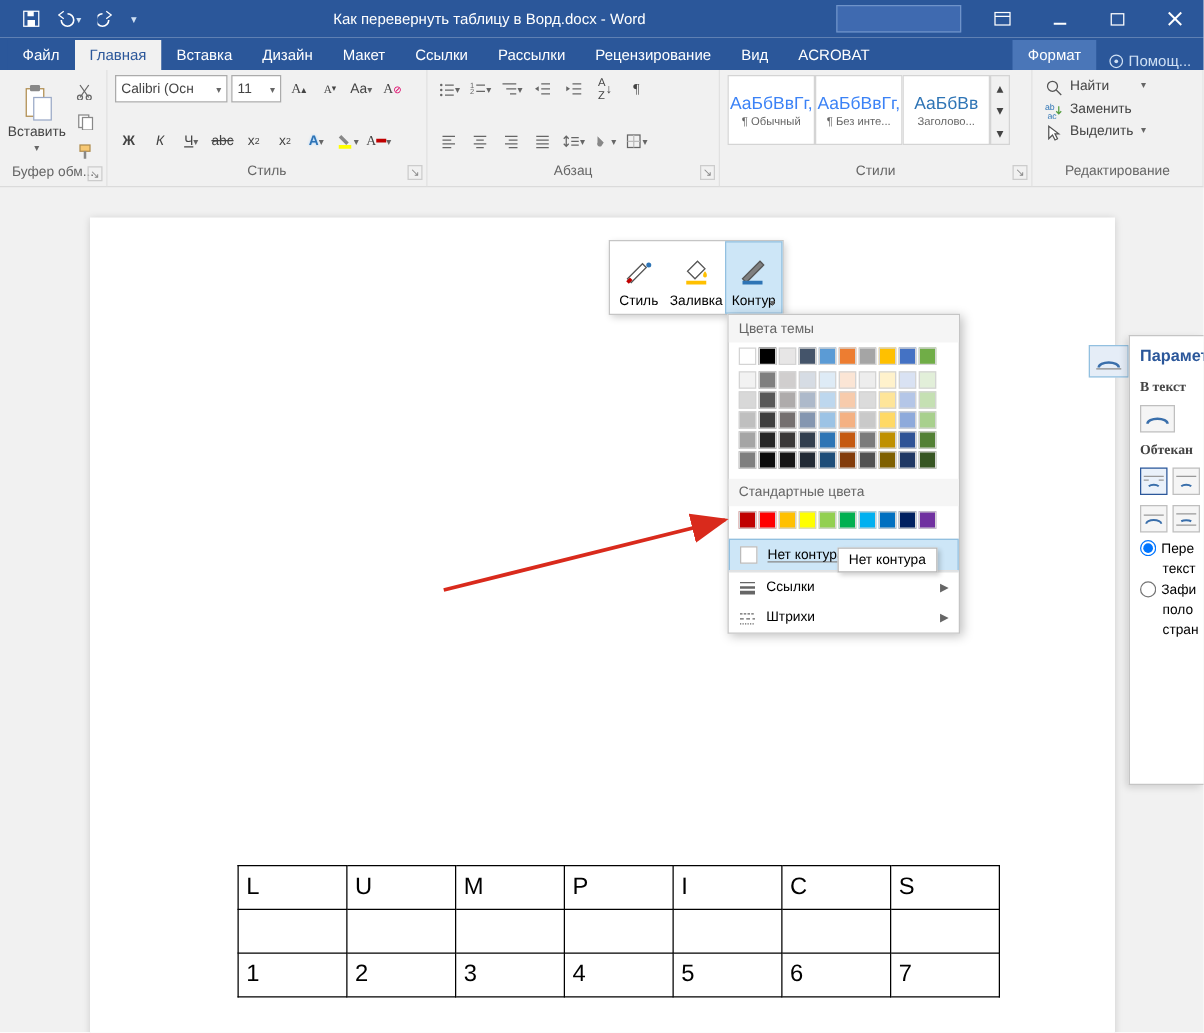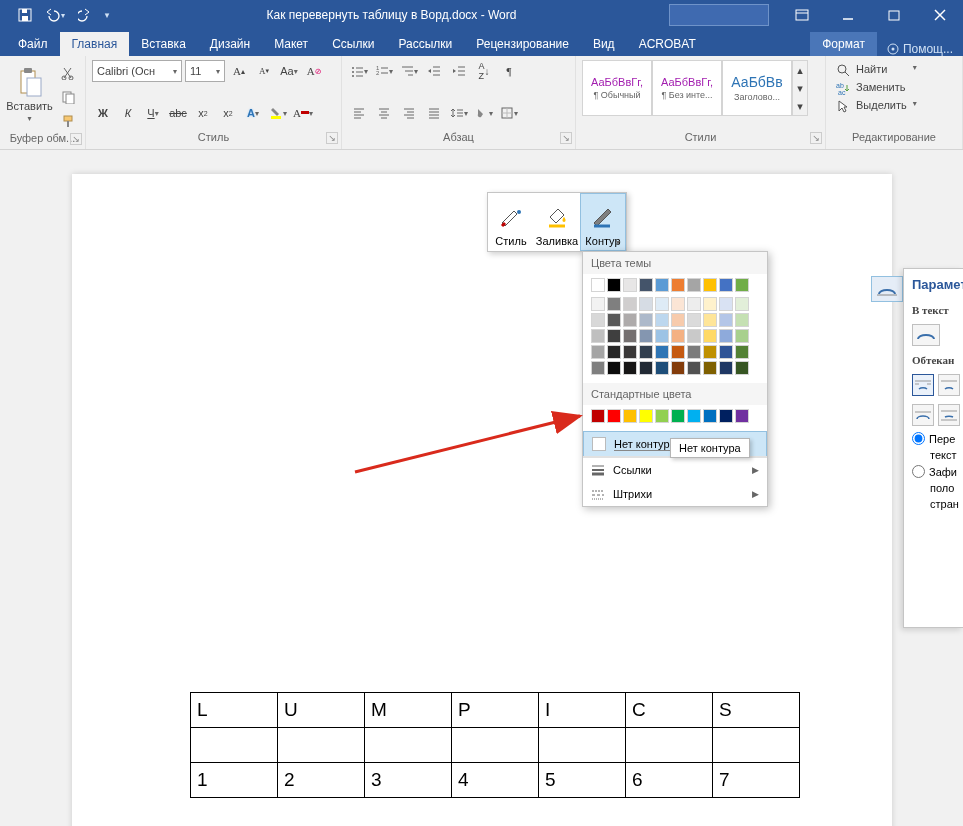--- a/index.html
+++ b/index.html
@@ -29,21 +29,21 @@
 .group .label { height:18px; text-align:center; font-size:11px; color:#666; position:relative; padding:0 6px; }
 .group .label .launcher { position:absolute; right:3px; top:1px; font-size:9px; color:#888; border:1px solid #ccc; width:12px; height:12px; line-height:10px; }
 
 .bigbtn { display:flex; flex-direction:column; align-items:center; justify-content:center; width:50px; height:70px; gap:2px; }
 .smallbtn { width:22px; height:22px; display:flex; align-items:center; justify-content:center; border:1px solid transparent; }
 
 .fontname { width:90px; height:22px; border:1px solid #ababab; background:#fff; font-size:11px; padding:0 4px; display:flex; align-items:center; justify-content:space-between; }
 .fontsize { width:40px; height:22px; border:1px solid #ababab; background:#fff; font-size:11px; padding:0 4px; display:flex; align-items:center; justify-content:space-between; }
 
 .stylebox { width:70px; height:56px; border:1px solid #d4d4d4; background:#fff; display:flex; flex-direction:column; align-items:center; justify-content:center; font-size:10px; }
-.stylebox .preview { font-size:11px; color:#a21caf; }
+.stylebox .preview { font-size:14px; color:#3b82f6; }
 .stylebox .preview.blue { color:#2e74b5; font-size:14px; }
 .stylebox .name { font-size:9px; color:#666; margin-top:2px; white-space:nowrap; overflow:hidden; max-width:64px; }
 
 .editcol { display:flex; flex-direction:column; gap:2px; padding-top:2px; }
 .editcol > div { display:flex; align-items:flex-start; gap:6px; padding:1px 4px; font-size:11px; }
 
 
 .docarea { position:absolute; top:150px; left:0; right:0; bottom:0; background:#f1f1f1; display:flex; justify-content:center; overflow:hidden; }
 .page { width:820px; background:#fff; margin-top:24px; position:relative; box-shadow:0 0 6px rgba(0,0,0,.15); height:1000px; }
 

